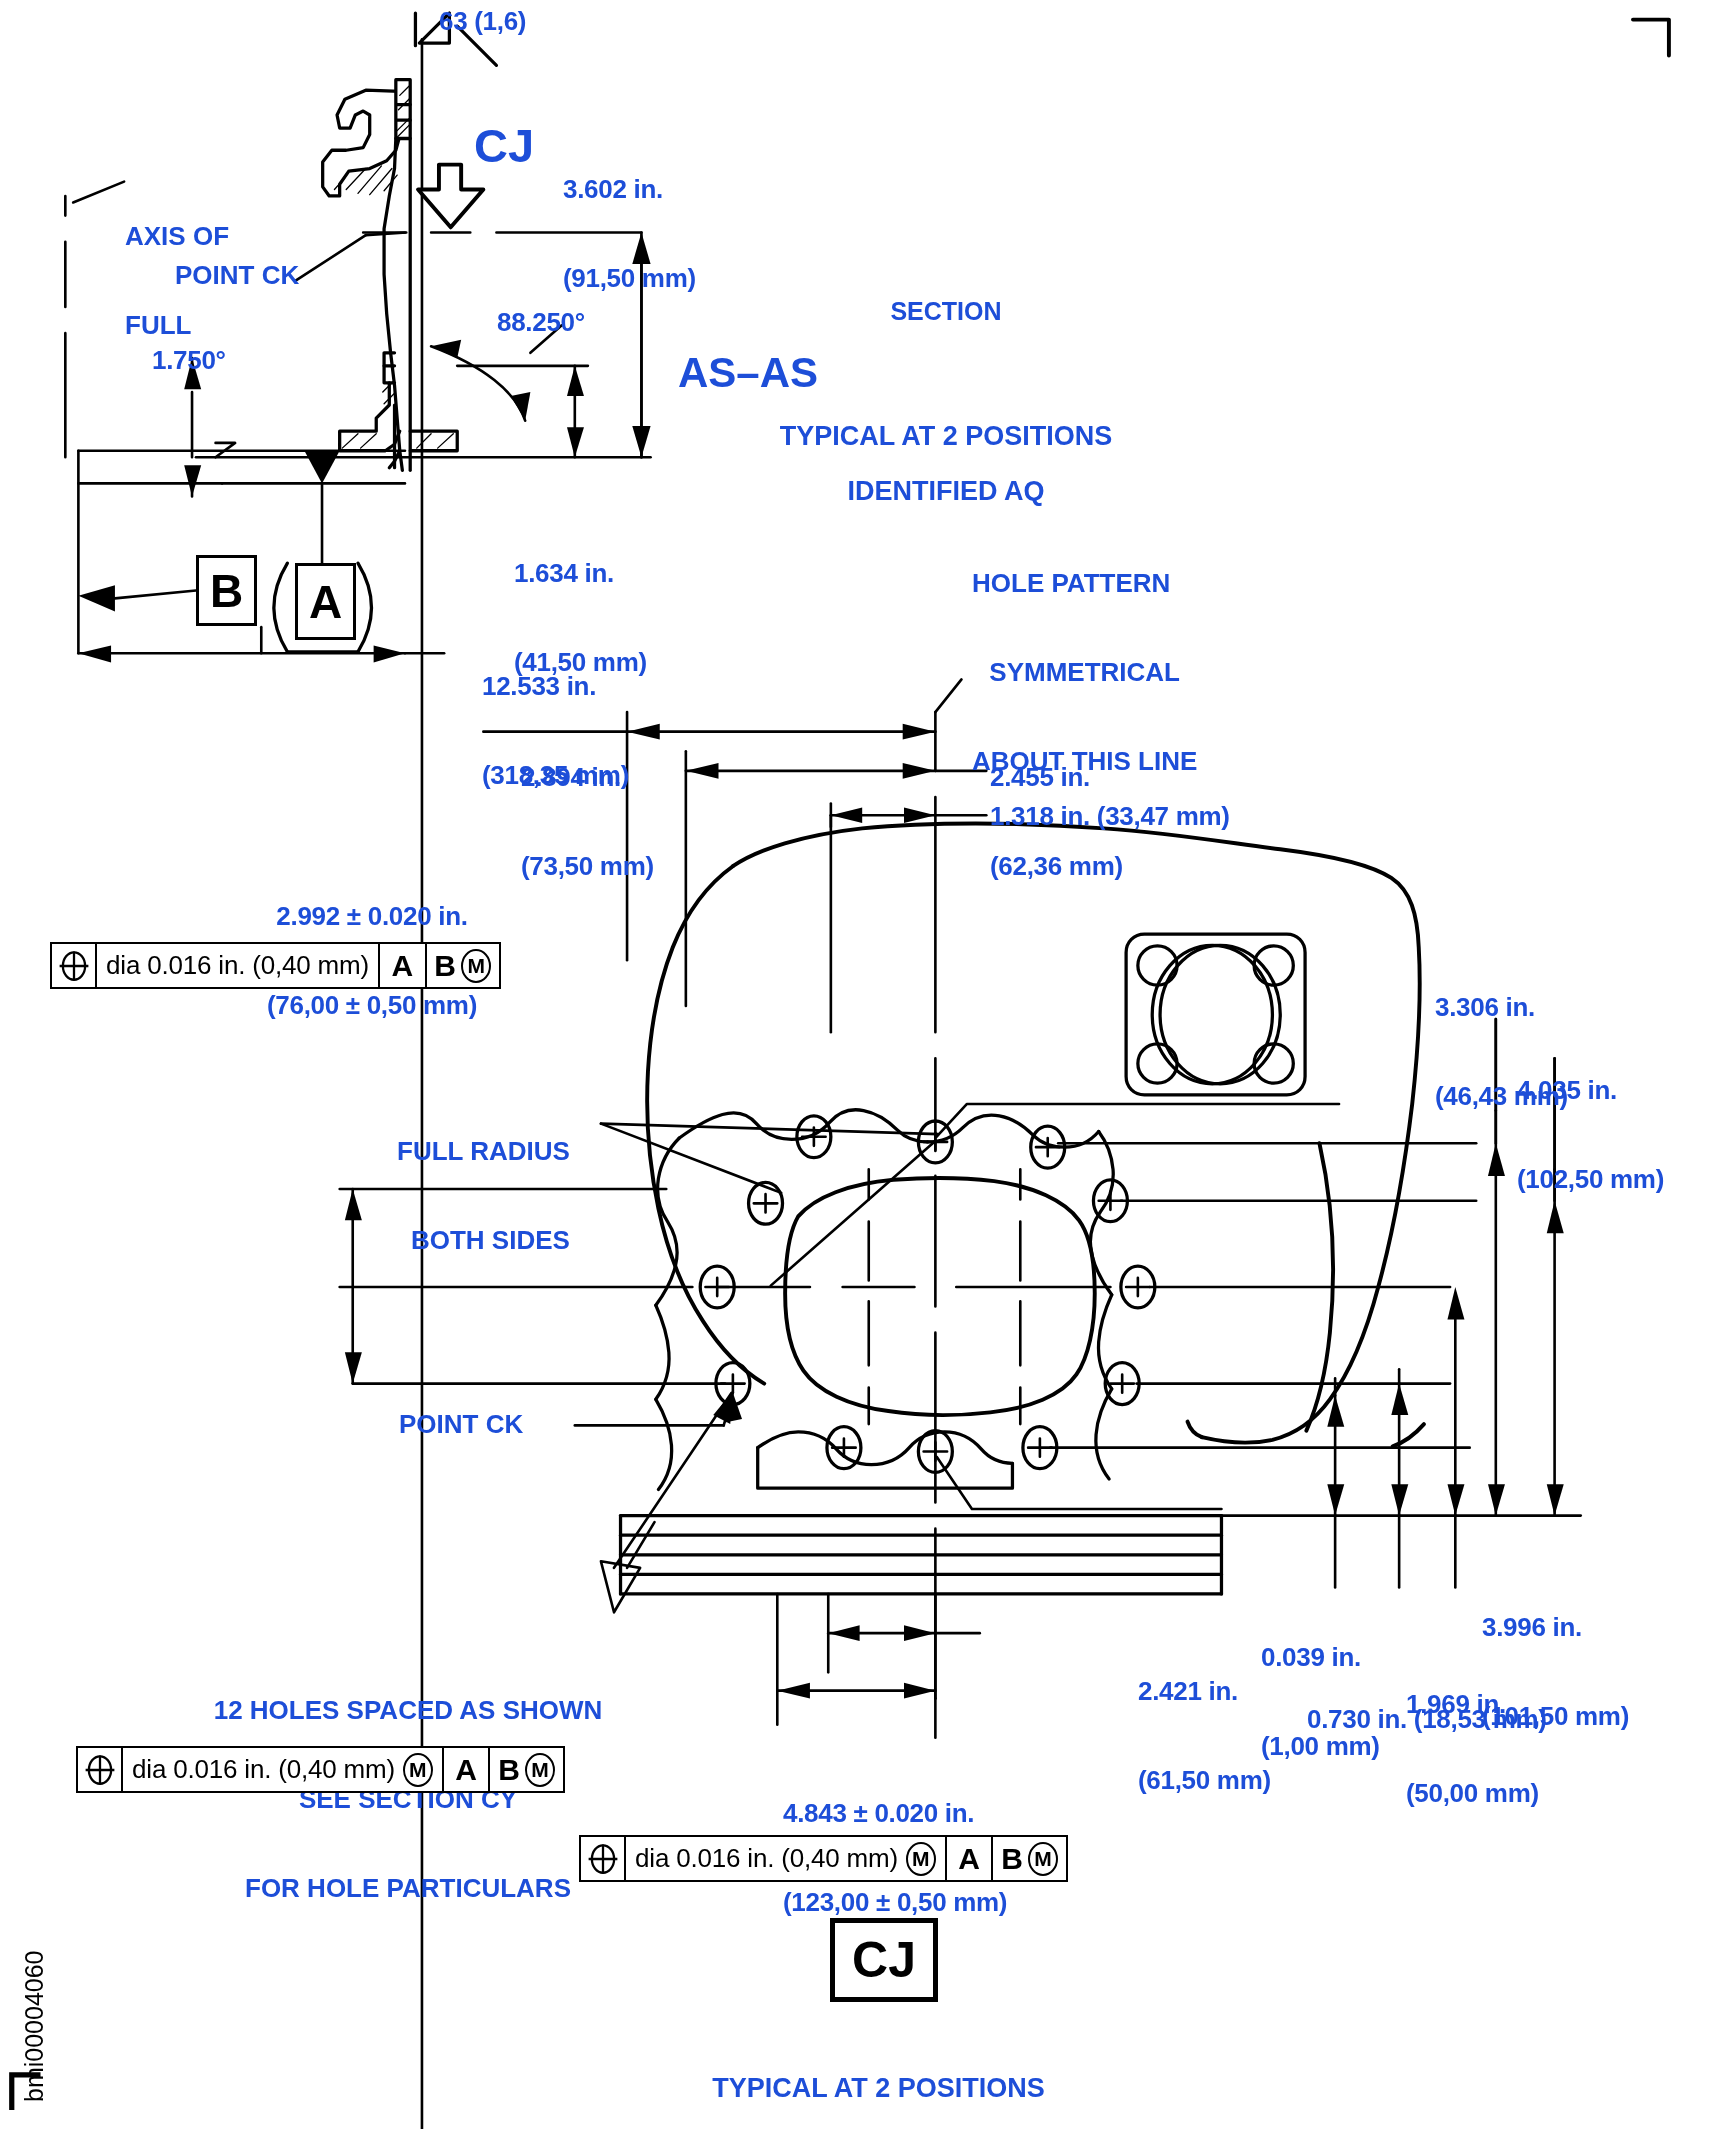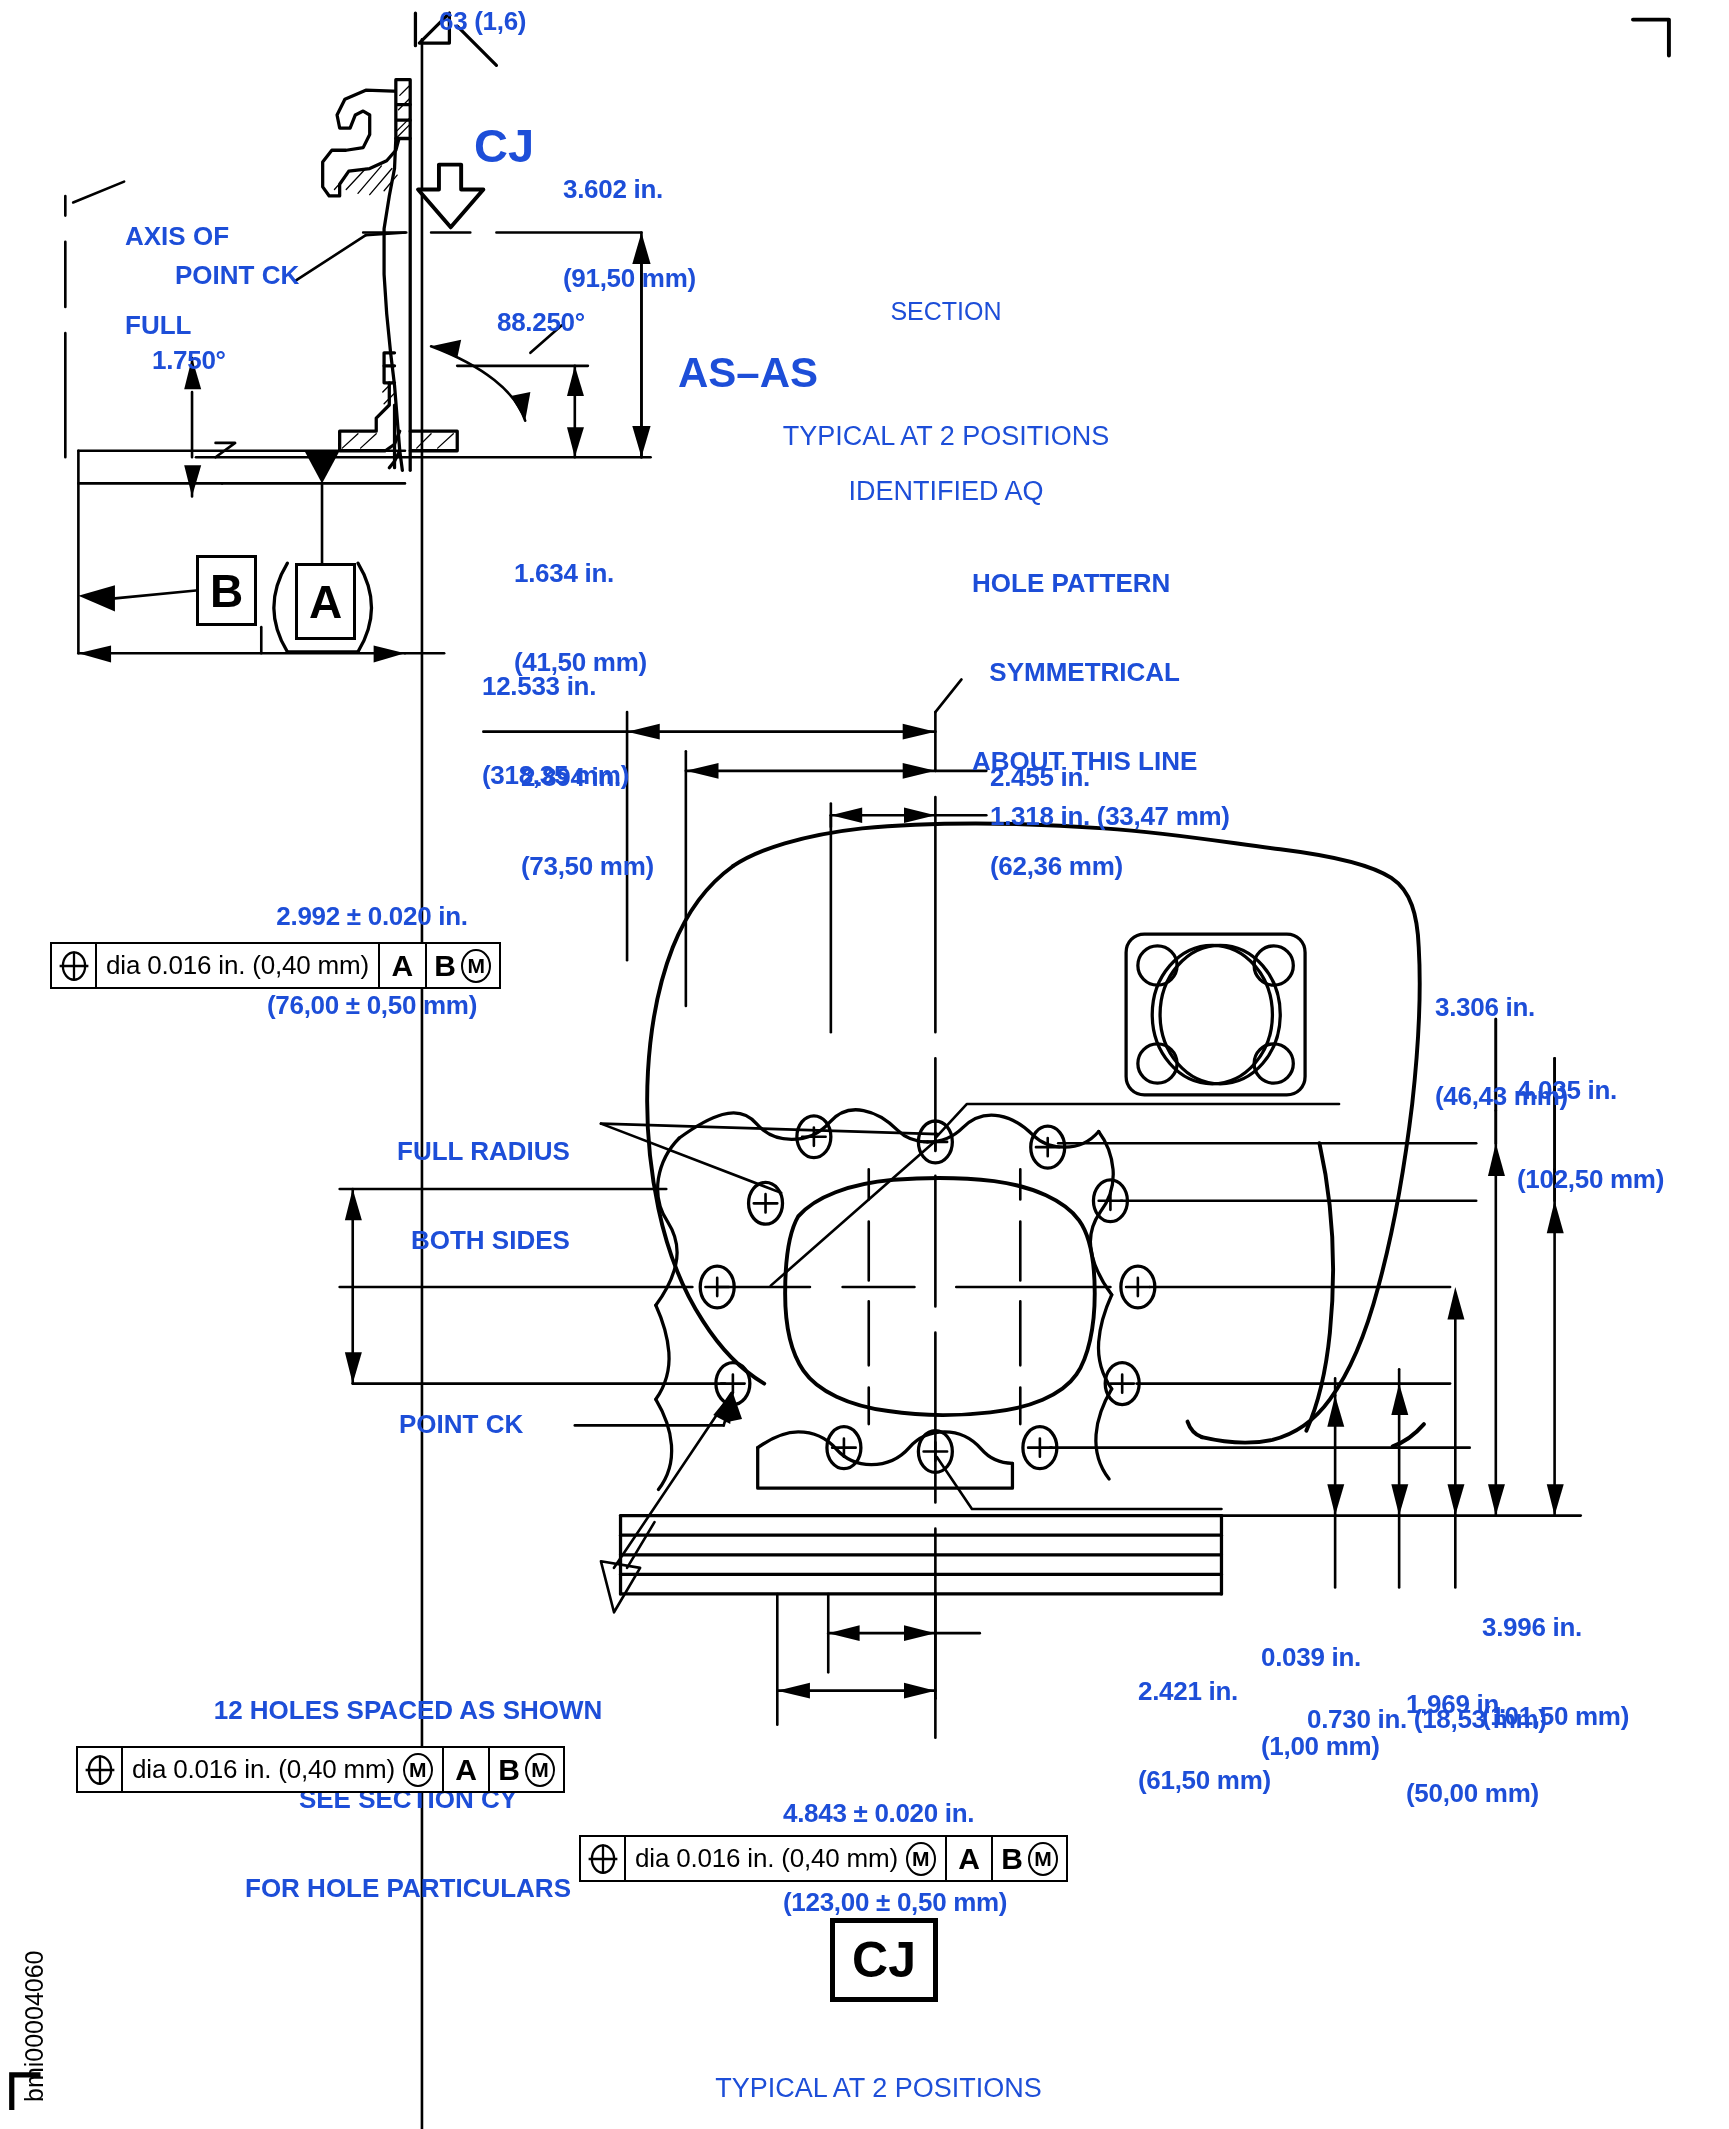--- a/index.html
+++ b/index.html
@@ -12,21 +12,21 @@
     overflow:hidden;
   }
   #sheet{position:absolute;left:0;top:0;width:1729px;height:2129px;}
   svg.layer{position:absolute;left:0;top:0;width:1729px;height:2129px;overflow:visible;}
 
   .txt{position:absolute;white-space:pre;font-family:"Liberation Sans", sans-serif;color:#1d4ed8;line-height:1.14;}
   .dim{font-size:26px;font-weight:700;letter-spacing:-0.3px;}
   .note{font-size:26px;font-weight:700;letter-spacing:0px;}
   .note-c{text-align:center;}
   .huge{font-size:47px;font-weight:700;}
-  .secthead{font-size:25px;font-weight:400;text-align:center;}
+  .secthead{font-size:25px;font-weight:700;text-align:center;}
   .sectbig{font-size:42px;font-weight:700;text-align:left;letter-spacing:0px;}
 
   
   .fcf{position:absolute;display:flex;align-items:stretch;border:2.6px solid #000;background:#fff;height:43px;}
   .fcf .cell{display:flex;align-items:center;justify-content:center;border-right:2.6px solid #000;padding:0 7.8px;font-size:26px;font-weight:700;}
   .fcf .cell:last-child{border-right:none;}
   .fcf .sym{width:43px;padding:0;}
   .fcf .dtext{font-weight:400;letter-spacing:-0.2px;padding:0 9.1px;}
   .fcf .datum{font-size:30px;font-weight:700;min-width:29px;}
   .mcirc{display:inline-flex;align-items:center;justify-content:center;

